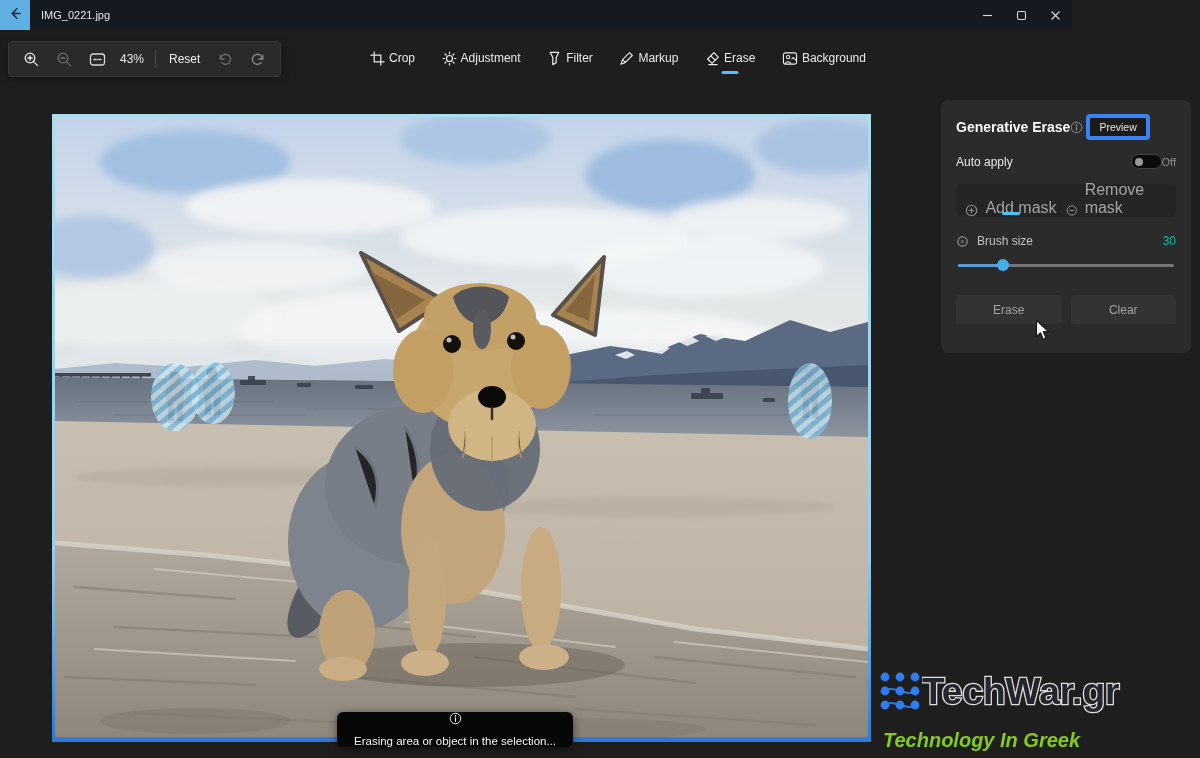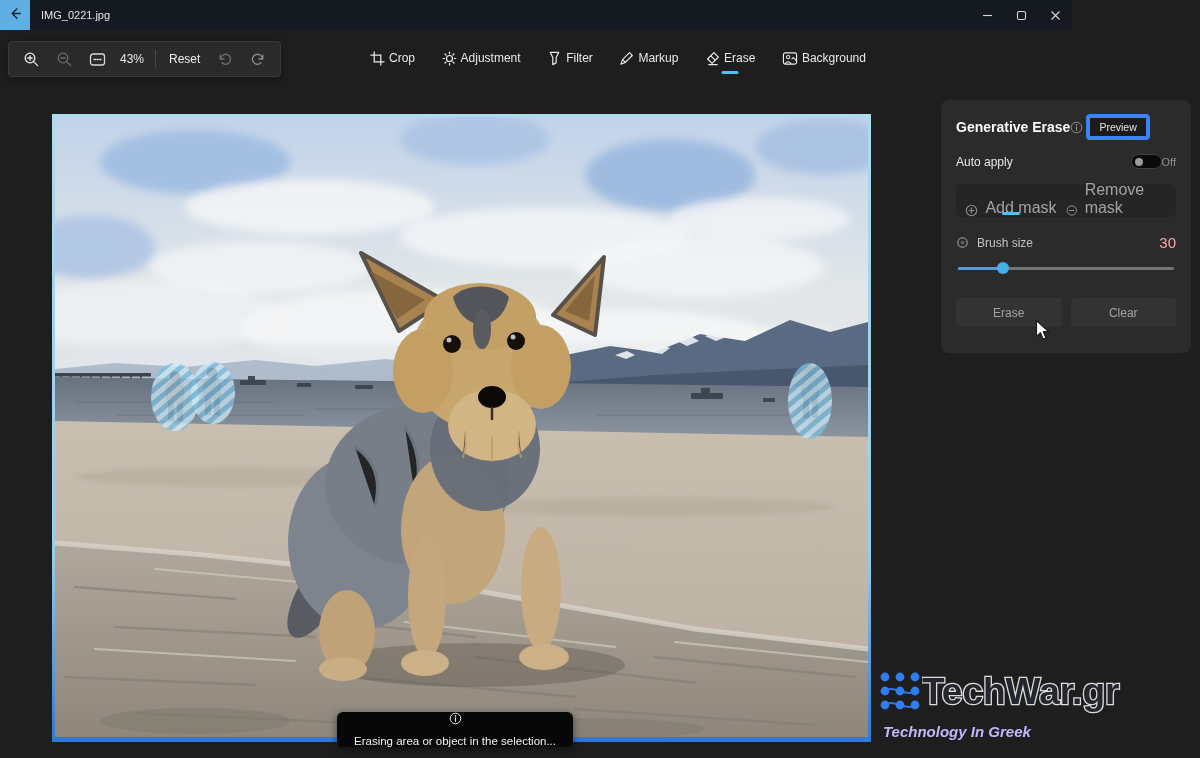--- a/index.html
+++ b/index.html
@@ -56,33 +56,33 @@
   .knob{position:absolute;left:3px;top:2.5px;width:8px;height:8px;border-radius:50%;background:#9a9a9a;}
   .toggle-state{font-size:11px;color:#8f8f8f;}
   .mask-tabs{position:relative;margin-top:15px;height:33px;background:#252525;border-radius:6px;
     display:flex;}
   .mask-tab{flex:1;display:flex;align-items:flex-end;justify-content:center;gap:7px;font-size:16px;
     color:#a3a3a3;}
   .mask-underline{position:absolute;left:calc(25% - 9px);bottom:2px;width:18px;height:3px;
     border-radius:2px;background:#4cc2ff;}
   .brush-row{margin-top:17px;display:flex;align-items:center;gap:8px;}
   .brush-label{font-size:12px;color:#c2c2c2;}
-  .brush-value{margin-left:auto;font-size:15px;color:#fca5a5;}
+  .brush-value{margin-left:auto;font-size:12px;color:#14b8a6;}
   .slider{position:relative;margin-top:11px;height:13px;}
   .slider .track{position:absolute;left:2px;right:2px;top:5px;height:3px;border-radius:2px;background:#747474;}
   .slider .fill{position:absolute;left:2px;top:5px;width:45px;height:3px;border-radius:2px;background:#5b9bd5;}
   .slider .thumb{position:absolute;left:41px;top:0;width:12px;height:12px;border-radius:50%;background:#46aee6;}
   .btn-row{margin-top:23px;display:flex;gap:9px;}
   .gray-btn{flex:1;height:29px;background:#333333;border-radius:4px;display:flex;align-items:center;
     justify-content:center;font-size:12px;color:#a2a2a2;}
   
   .watermark{position:absolute;left:878px;top:668px;z-index:7;}
   .wm-row{display:flex;align-items:center;}
-  .wm-tagline{margin-top:9px;margin-left:5px;font-size:15px;font-style:italic;font-weight:bold;
-    color:#c4b5fd;}
+  .wm-tagline{margin-top:15px;margin-left:5px;font-size:20px;font-style:italic;font-weight:bold;
+    color:#84cc16;}
   
   .cursor{position:absolute;left:1035px;top:319px;z-index:9;}
 </style>
 </head>
 <body>
 
 <div class="titlebar">
   <div class="back-btn">
     <span>
       <svg width="15" height="15" viewBox="0 0 16 16">

